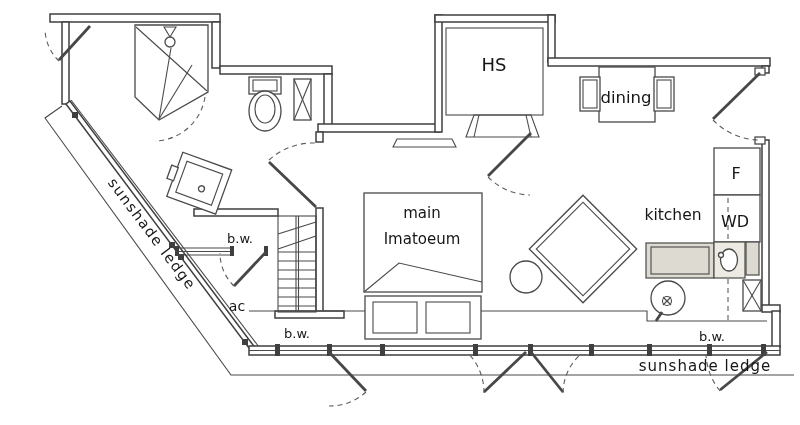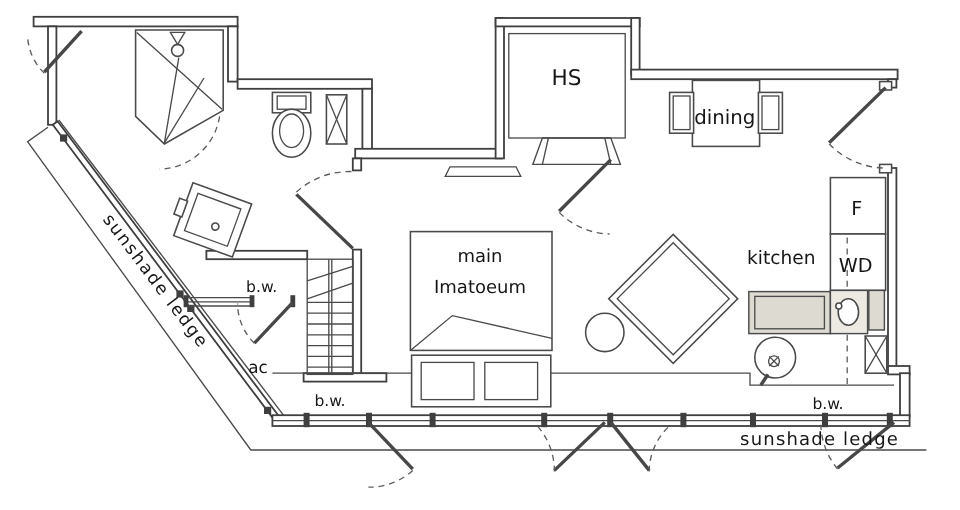--- a/index.html
+++ b/index.html
@@ -1,16 +1,16 @@
 <!DOCTYPE html>
 <html><head>
 <meta charset="utf-8">
 <style>
   html,body{margin:0;padding:0;background:#ffffff;}
-  .stage{position:relative;width:772px;height:425px;background:#ffffff;overflow:hidden;}
+  .stage{position:relative;width:772px;height:425px;background:#ffffff;overflow:hidden;padding-left:22px;}
   svg{display:block;}
   .wall{fill:#ffffff;stroke:#3f3f3f;stroke-width:1.5;}
   .band{fill:#3f3f3f;}
   .thin{fill:none;stroke:#4a4a4a;stroke-width:1.1;}
   .furn{fill:#ffffff;stroke:#4a4a4a;stroke-width:1.3;}
   .fillc{fill:#dcdad1;stroke:#4a4a4a;stroke-width:1.2;}
   .fills{fill:#eceae3;stroke:#4a4a4a;stroke-width:1.2;}
   .dash{fill:none;stroke:#5c5c5c;stroke-width:1.1;stroke-dasharray:5 4;}
   .leaf{fill:none;stroke:#474747;stroke-width:2.8;}
   .txt{font-family:"DejaVu Sans",sans-serif;fill:#161616;}

